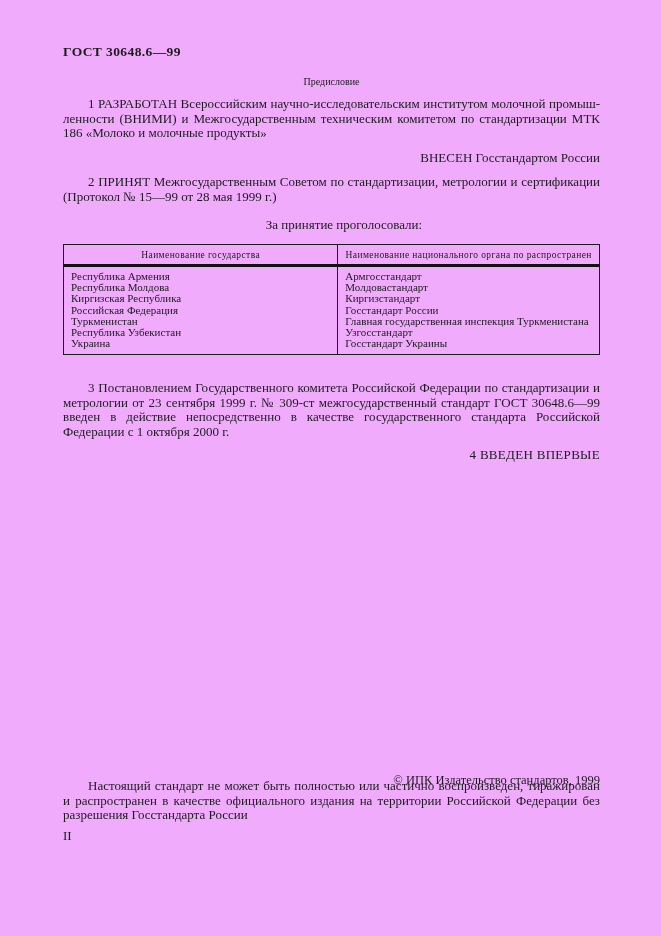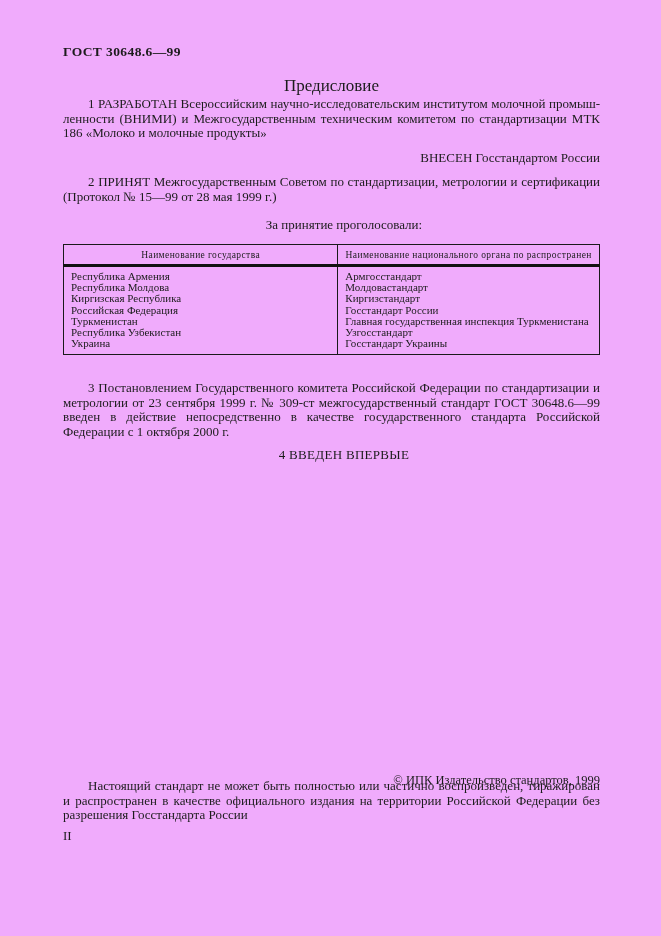--- a/index.html
+++ b/index.html
@@ -18,40 +18,40 @@
     left: 63px; top: 44px;
     font-size: 13.5px;
     font-weight: bold;
     letter-spacing: 0.4px;
   }
   .section-title {
     position: absolute;
     left: 63px; top: 76px;
     width: 537px;
     text-align: center;
-    font-size: 17px;
+    font-size: 10px;
   }
   .para {
     position: absolute;
     left: 63px;
     width: 537px;
     margin: 0;
     font-size: 13px;
     line-height: 14.6px;
     text-align: justify;
     text-indent: 25px;
     hyphens: manual;
     -webkit-hyphens: manual;
   }
   .p-clause1 { top: 97px; }
   .p-submitted { top: 151px; text-align: right; }
   .p-clause2 { top: 175px; }
   .p-vote { top: 218px; text-align: center; }
   .p-clause3 { top: 381px; }
-  .p-clause4 { top: 448px; text-align: center; letter-spacing: 0.3px; }
+  .p-clause4 { top: 448px; text-align: right; letter-spacing: 0.3px; }
   .vote-table {
     position: absolute;
     left: 63px; top: 244px;
     width: 537px;
     border-collapse: collapse;
     table-layout: fixed;
   }
   .vote-table, .vote-table th, .vote-table td { border: 0; }
   .vote-table { border: 1.5px solid #1a1a1a; }
   .vote-table th {

